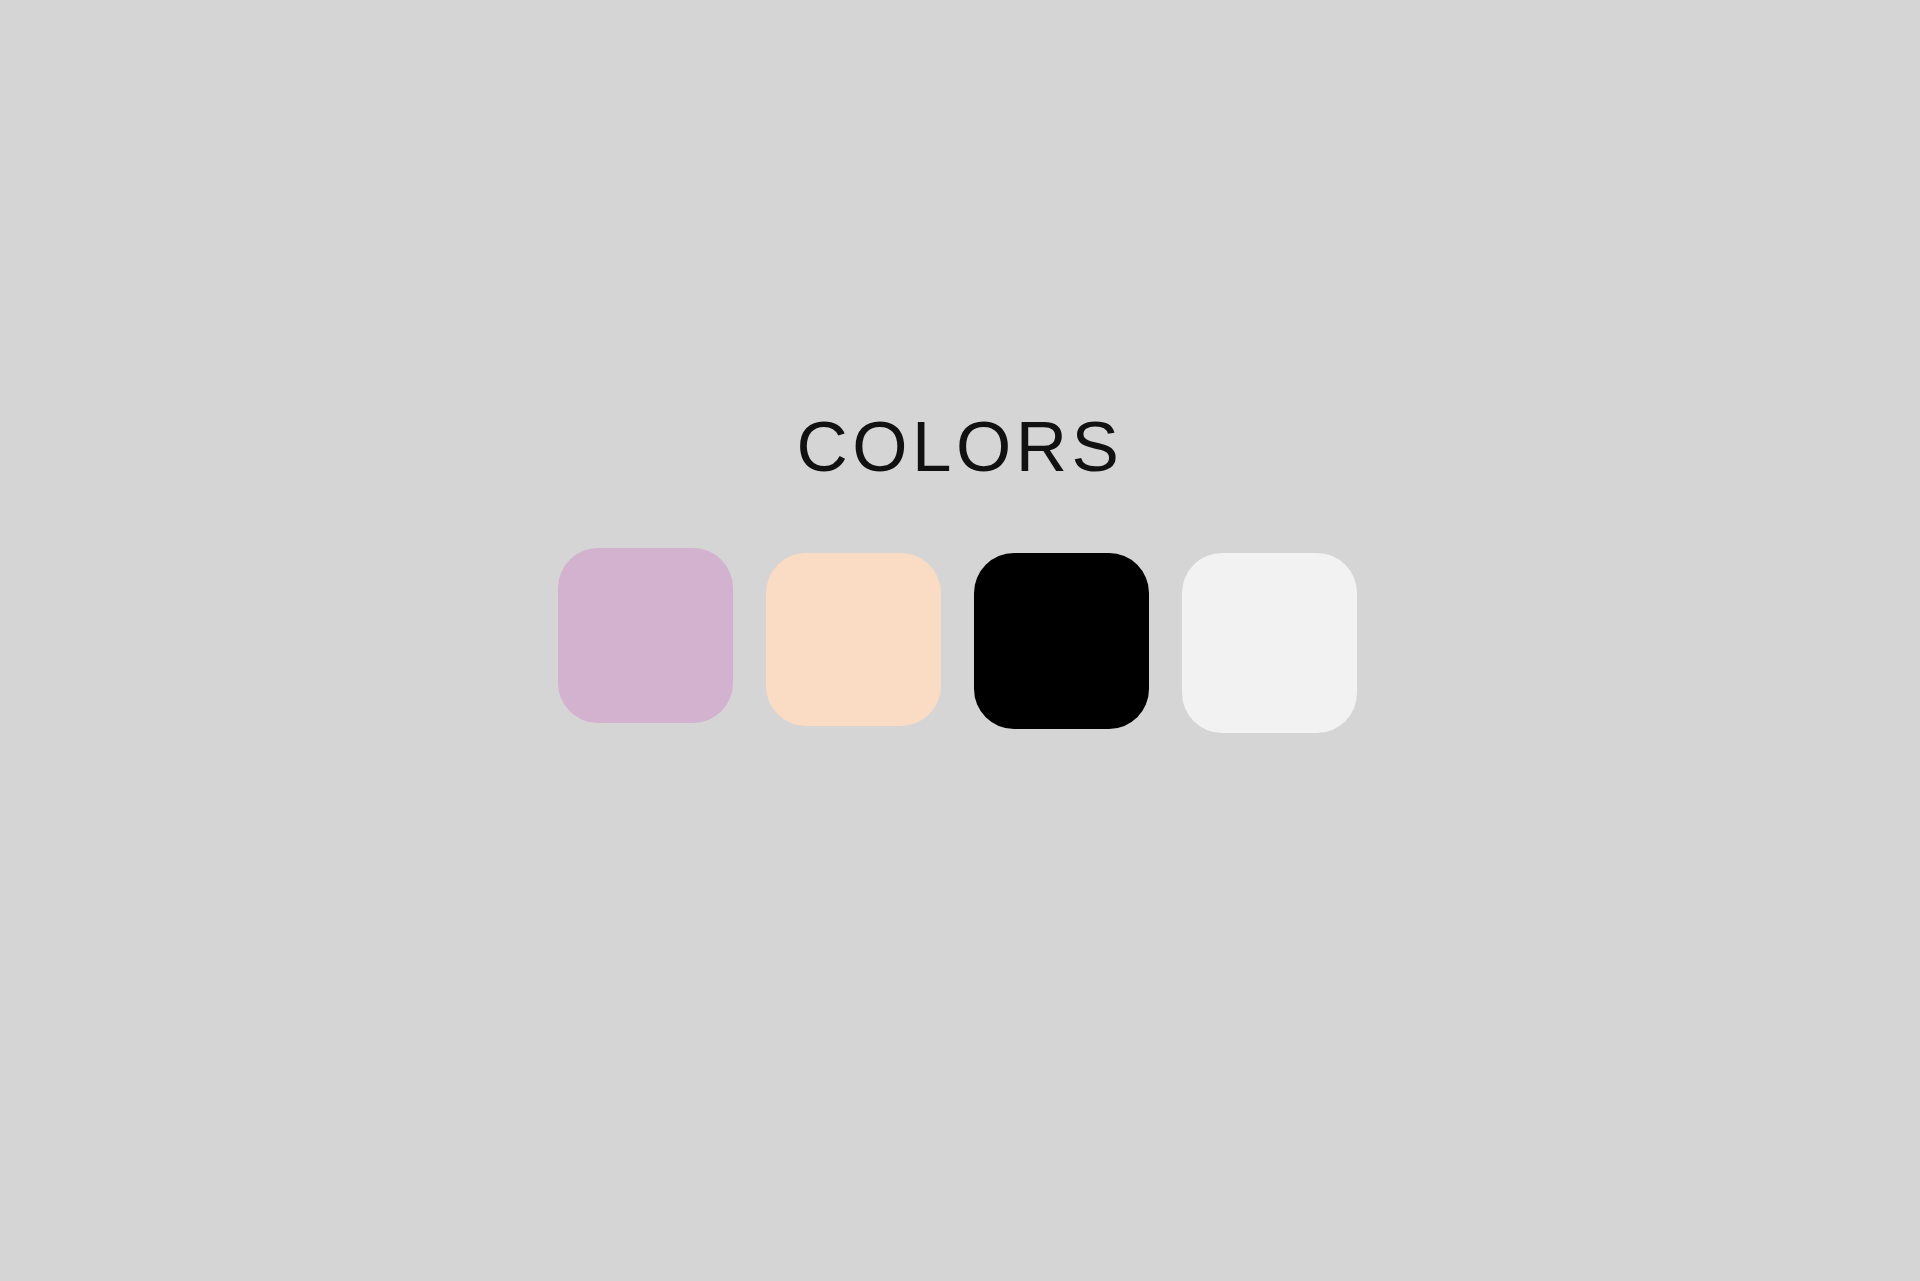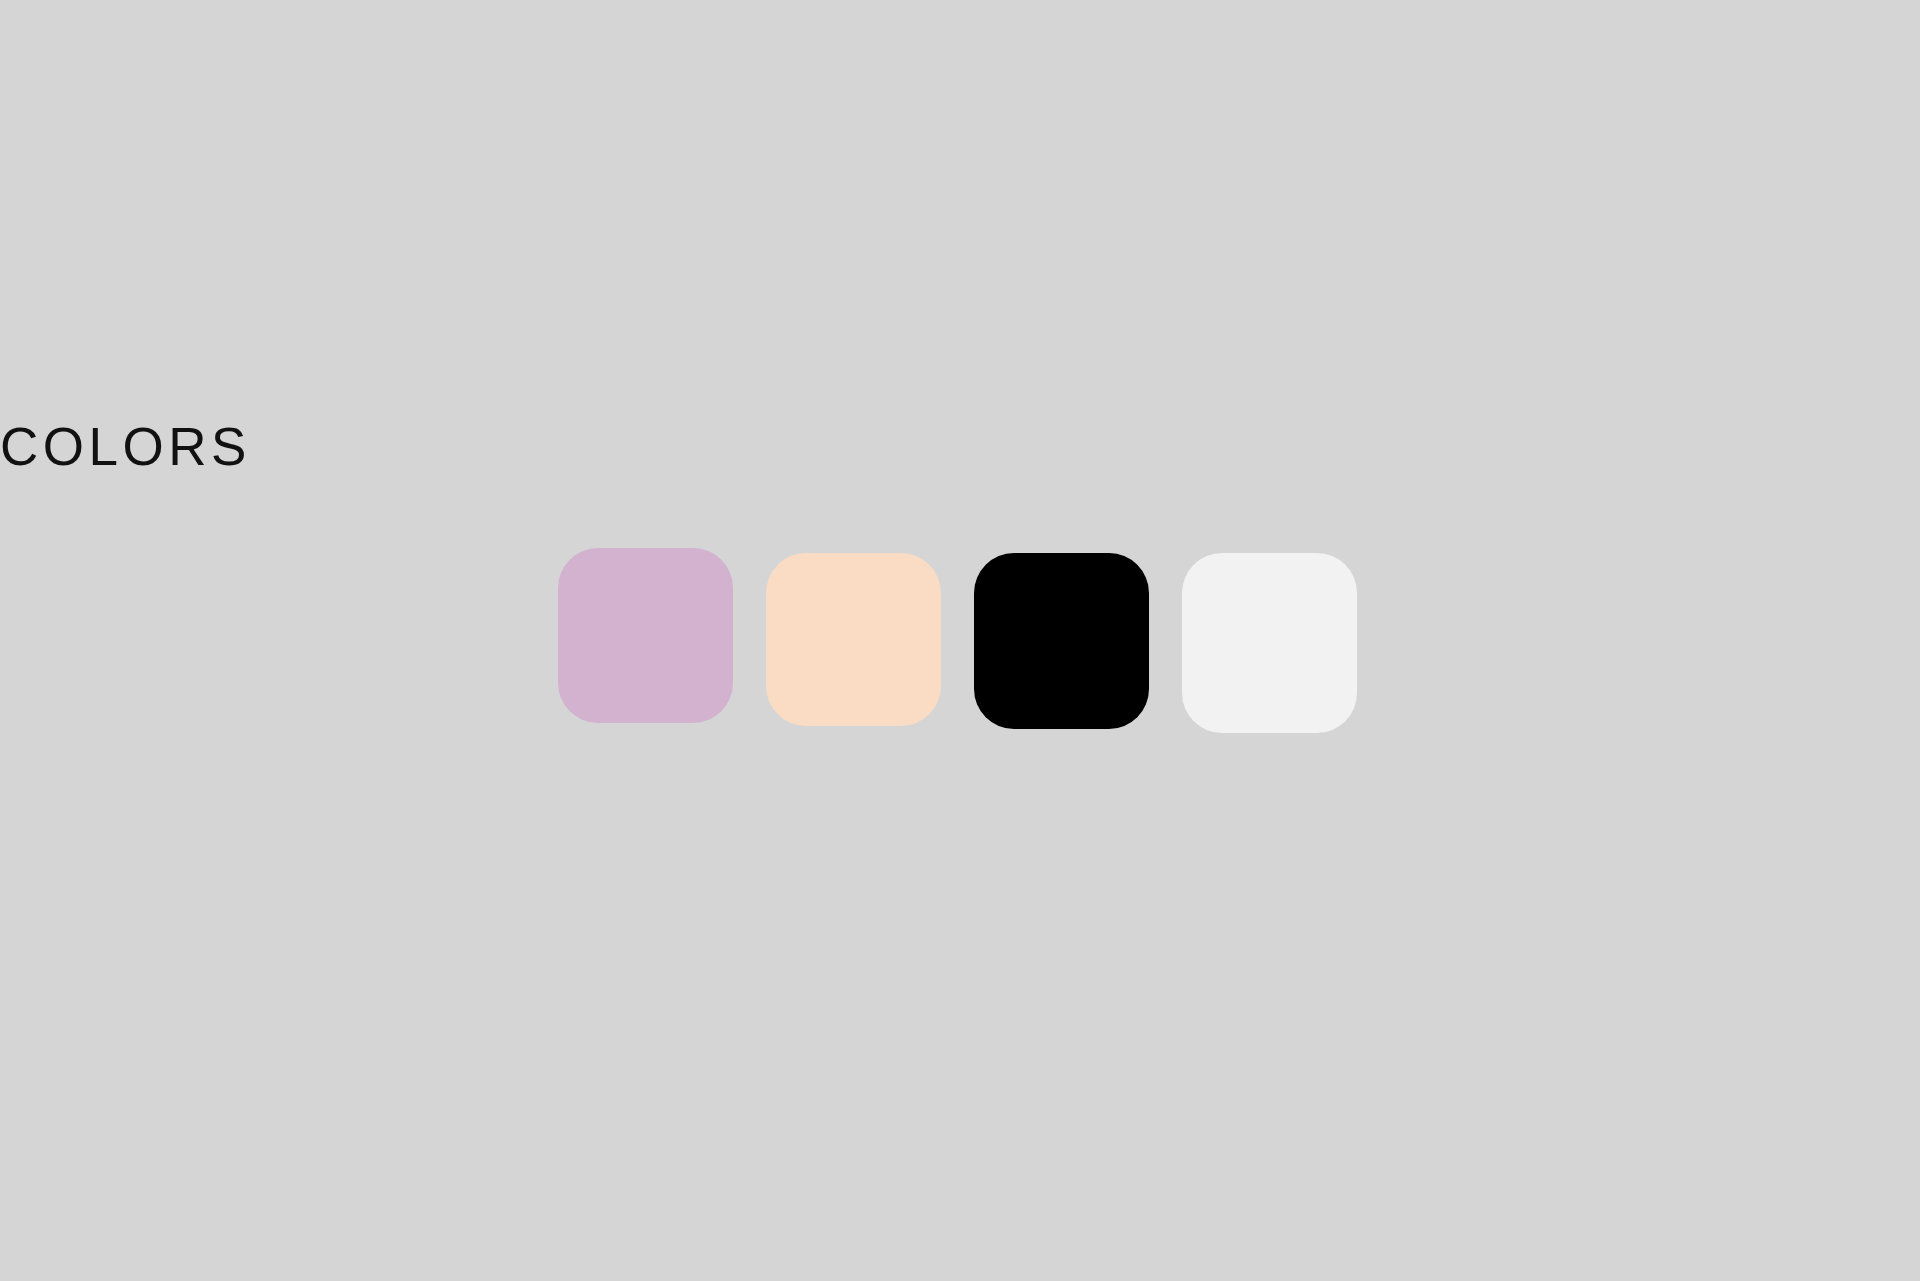--- a/index.html
+++ b/index.html
@@ -23,23 +23,23 @@
     height: 1281px;
     background: #d5d5d5;
   }
 
   
   #palette-title {
     position: absolute;
     left: 0;
     right: 0;
     top: 416px;
-    text-align: left;
+    text-align: center;
     font-family: "Liberation Sans", sans-serif;
-    font-size: 53px;
+    font-size: 71px;
     font-weight: 300;
     letter-spacing: 4.5px;
     line-height: 62px;
     color: #111111;
     white-space: nowrap;
     -webkit-font-smoothing: antialiased;
   }
 
   
   #swatch-row {

